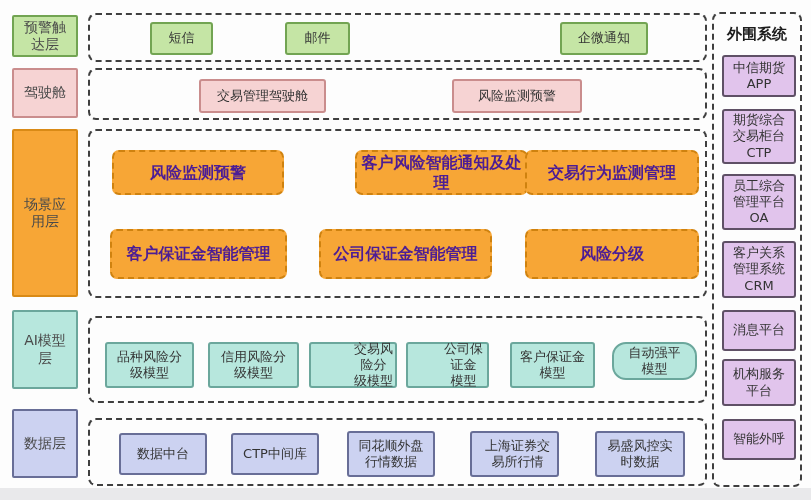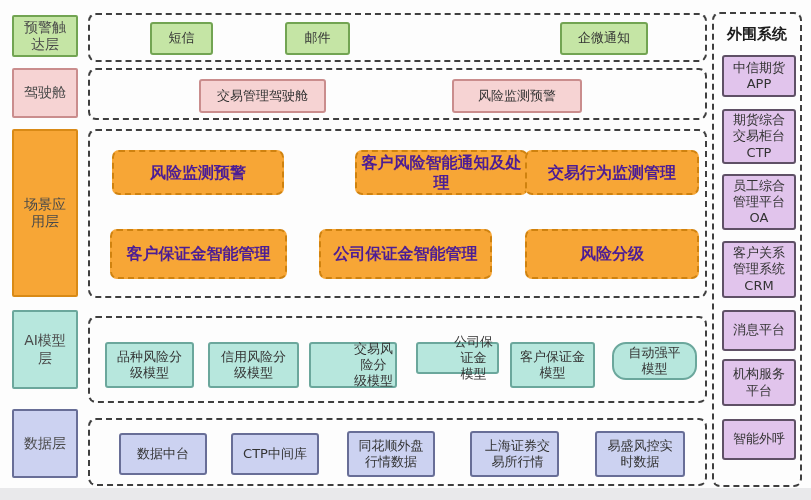--- a/index.html
+++ b/index.html
@@ -82,21 +82,21 @@
   <div class="abs flexc orange-dash" style="left:435px; top:98px; width:174px; height:50px;">风险分级</div>
 </div>
 
 <div class="abs dash-box" style="left:88px; top:316px; width:619px; height:87px;">
   <div class="abs flexc item teal" style="left:15px;  top:24px; width:89px; height:46px;">品种风险分
 级模型</div>
   <div class="abs flexc item teal" style="left:118px; top:24px; width:91px; height:46px;">信用风险分
 级模型</div>
   <div class="abs flexc item teal" style="left:219px; top:24px; width:88px; height:46px;padding-left:41px;">交易风险分
 级模型</div>
-  <div class="abs flexc item teal" style="left:326px; top:24px; width:83px; height:32px;padding-left:32px;">公司保证金
+  <div class="abs flexc item teal" style="left:316px; top:24px; width:83px; height:46px;padding-left:32px;">公司保证金
 模型</div>
   <div class="abs flexc item teal" style="left:420px; top:24px; width:85px; height:46px;">客户保证金
 模型</div>
   <div class="abs flexc item teal" style="left:522px; top:24px; width:85px; height:38px;border-radius:14px;">自动强平
 模型</div>
 </div>
 
 <div class="abs dash-box" style="left:88px; top:418px; width:619px; height:68px;">
   <div class="abs flexc item peri" style="left:29px;  top:13px; width:88px; height:42px;">数据中台</div>
   <div class="abs flexc item peri" style="left:141px; top:13px; width:88px; height:42px;">CTP中间库</div>

